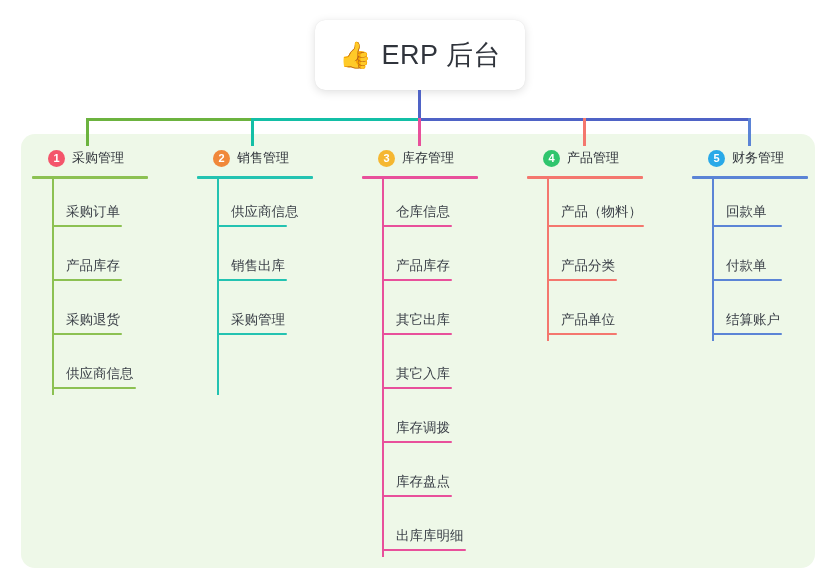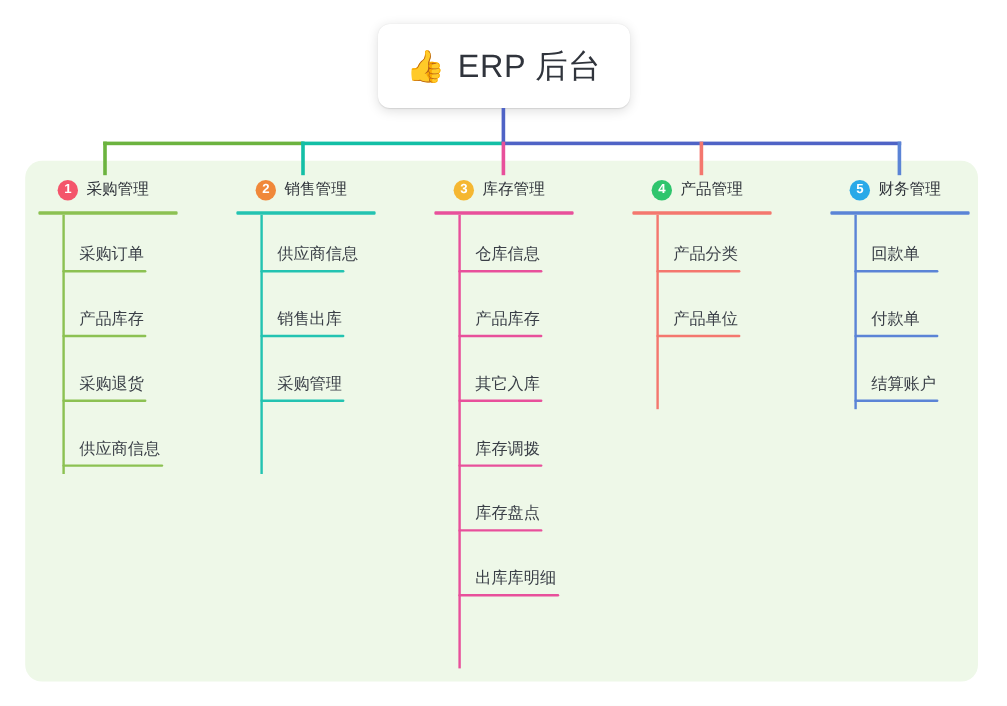--- a/index.html
+++ b/index.html
@@ -214,20 +214,24 @@
           <div class="spine" style="background: rgb(232, 80, 155); height: 378px;"></div>
           <div class="leaf">
             <span class="leaf-label">仓库信息</span>
             <div class="leaf-rule" style="background: rgb(232, 80, 155); width: 70px;"></div>
           </div>
           <div class="leaf">
             <span class="leaf-label">产品库存</span>
             <div class="leaf-rule" style="background: rgb(232, 80, 155); width: 70px;"></div>
           </div>
           <div class="leaf">
+            <span class="leaf-label">其它出库</span>
+            <div class="leaf-rule" style="background: rgb(232, 80, 155); width: 70px;"></div>
+          </div>
+          <div class="leaf">
             <span class="leaf-label">其它入库</span>
             <div class="leaf-rule" style="background: rgb(232, 80, 155); width: 70px;"></div>
           </div>
           <div class="leaf">
             <span class="leaf-label">库存调拨</span>
             <div class="leaf-rule" style="background: rgb(232, 80, 155); width: 70px;"></div>
           </div>
           <div class="leaf">
             <span class="leaf-label">库存盘点</span>
             <div class="leaf-rule" style="background: rgb(232, 80, 155); width: 70px;"></div>
@@ -240,20 +244,24 @@
       </div>
       <div class="column" style="left: 527px;">
         <div class="col-head">
           <span class="badge" style="background: rgb(47, 197, 109);">4</span>
           <span class="col-title">产品管理</span>
         </div>
         <div class="col-rule" style="background: rgb(244, 119, 110); width: 116px;"></div>
         <div class="col-body">
           <div class="spine" style="background: rgb(244, 119, 110); height: 162px;"></div>
           <div class="leaf">
+            <span class="leaf-label">产品（物料）</span>
+            <div class="leaf-rule" style="background: rgb(244, 119, 110); width: 97px;"></div>
+          </div>
+          <div class="leaf">
             <span class="leaf-label">产品分类</span>
             <div class="leaf-rule" style="background: rgb(244, 119, 110); width: 70px;"></div>
           </div>
           <div class="leaf">
             <span class="leaf-label">产品单位</span>
             <div class="leaf-rule" style="background: rgb(244, 119, 110); width: 70px;"></div>
           </div>
         </div>
       </div>
       <div class="column" style="left: 692px;">

